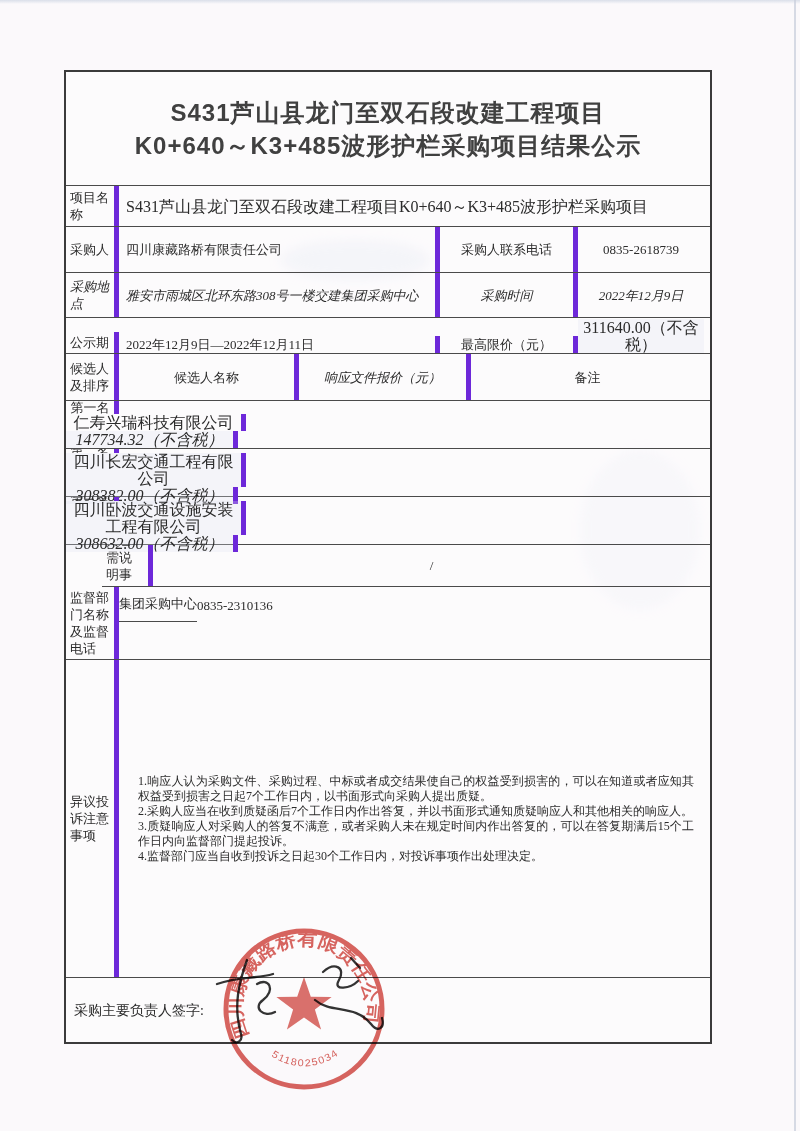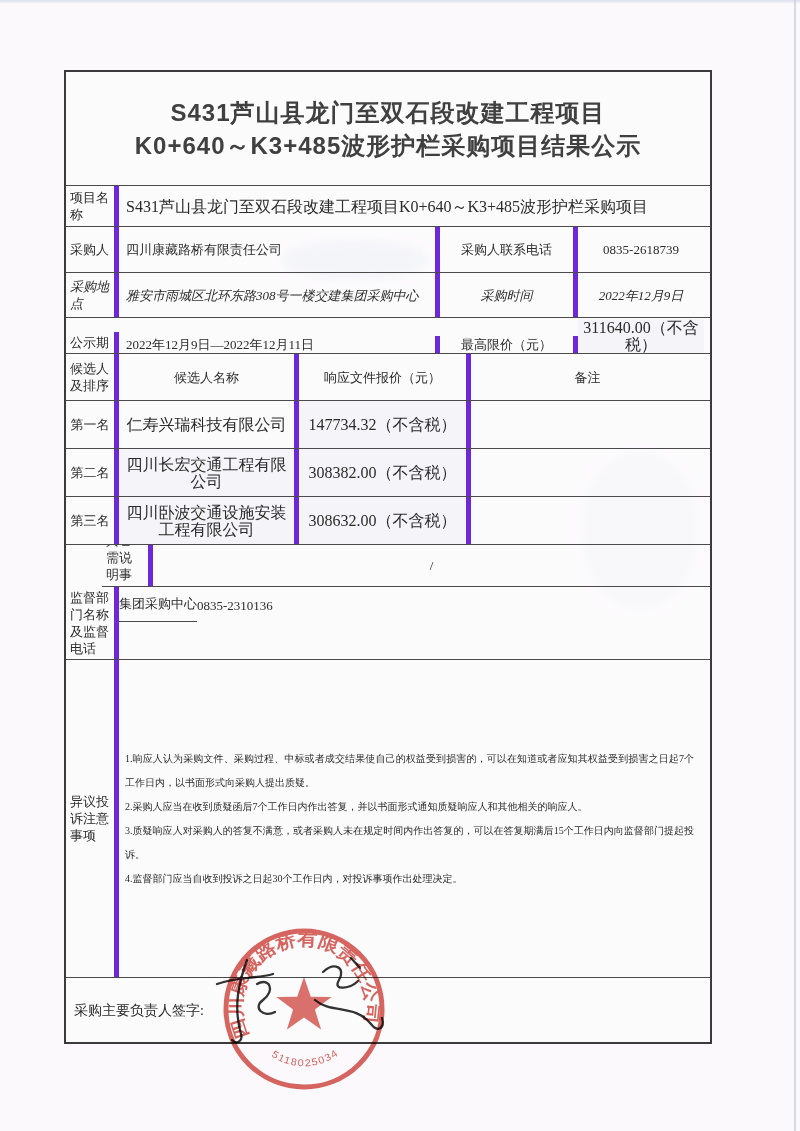--- a/index.html
+++ b/index.html
@@ -29,35 +29,35 @@
   .lab{width:53px;padding:2px 4px;overflow:hidden;}
   .center{justify-content:center;text-align:center;}
   .left{justify-content:flex-start;text-align:left;padding-left:7px;padding-right:6px;}
   .tint{background:rgba(222,228,240,.28);}
 
   .title-row{height:114px;flex-direction:column;justify-content:center;align-items:center;}
   .title{font-family:"Liberation Sans","DejaVu Sans",sans-serif;font-weight:700;
     font-size:24px;line-height:33px;letter-spacing:1px;color:#404040;text-align:center;}
 
   .h-r1{height:41px;} .h-r2{height:46px;} .h-r3{height:45px;font-style:italic;} .h-r4{height:36px;align-items:flex-end;}
-  .h-r5{height:47px;} .h-rc{height:48px;} .h-r9{height:42px;margin-left:36px;} .h-r10{height:73px;}
+  .h-r5{height:47px;} .h-rc{height:48px;flex-direction:column;} .h-r9{height:42px;margin-left:36px;} .h-r10{height:73px;}
   .h-r11{height:318px;} .h-r12{height:64px;}
 
   .w-c2{width:321px;} .w-c3{width:138px;} .w-c4{width:126px;}
-  .w-name{width:180px;} .w-price{width:172px;} .w-remark{width:233px;}
+  .w-name{width:180px;} .w-price{width:172px;font-style:italic;} .w-remark{width:233px;}
   .w-wide{width:585px;}
 
   .small{font-size:16px;}
   .sup-col{width:585px;display:flex;flex-direction:row;}
   .sup-sub{box-sizing:border-box;height:35px;display:flex;align-items:center;
     justify-content:center;border-bottom:1px solid #4a4a4a;font-size:13px;}
   .sup-sub:last-child{height:37px;border-bottom:none;}
 
-  .notice{display:block;padding:6px 10px 6px 6px;font-size:10px;line-height:24px;
-    text-align:justify;align-self:center;}
+  .notice{display:block;padding:6px 10px 6px 6px;font-size:12px;line-height:15px;
+    text-align:justify;align-self:center;margin-left:13px;}
   .notice p{margin:0;}
 
   .sig-row{padding-left:8px;font-size:14px;font-family:Liberation Serif, serif;}
 
   
   .seal{position:absolute;left:219px;top:924px;width:170px;height:170px;
     mix-blend-mode:multiply;opacity:.88;}
   .sig{position:absolute;left:205px;top:948px;width:215px;height:105px;
     mix-blend-mode:multiply;}
 </style>

